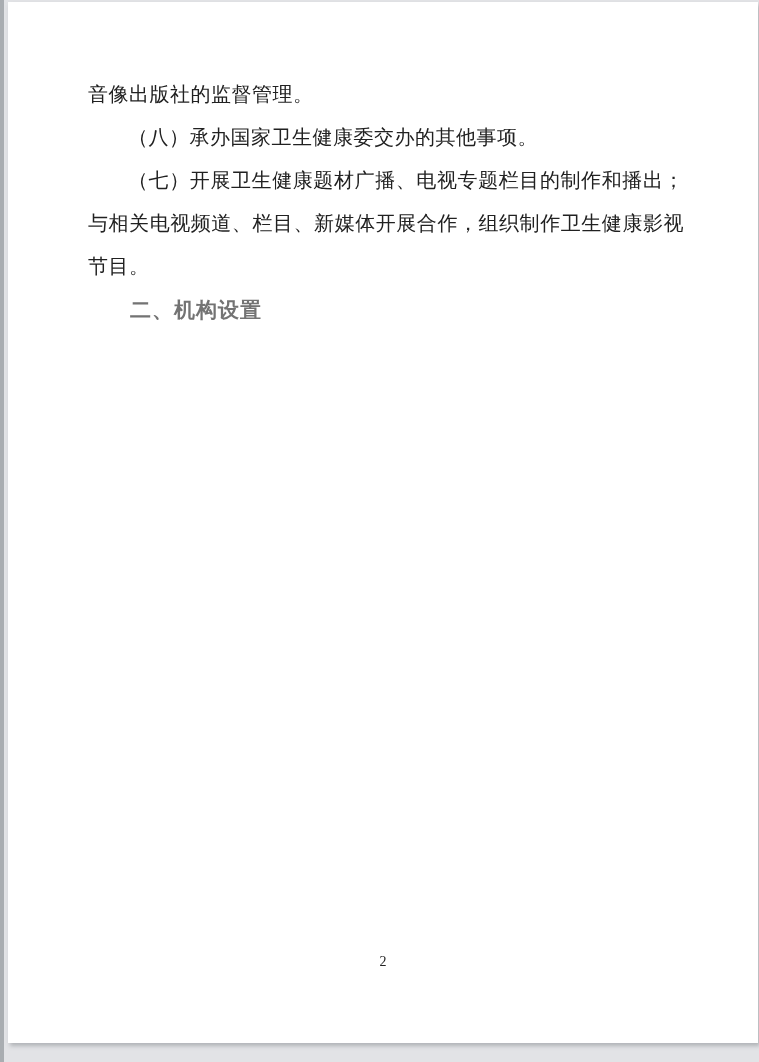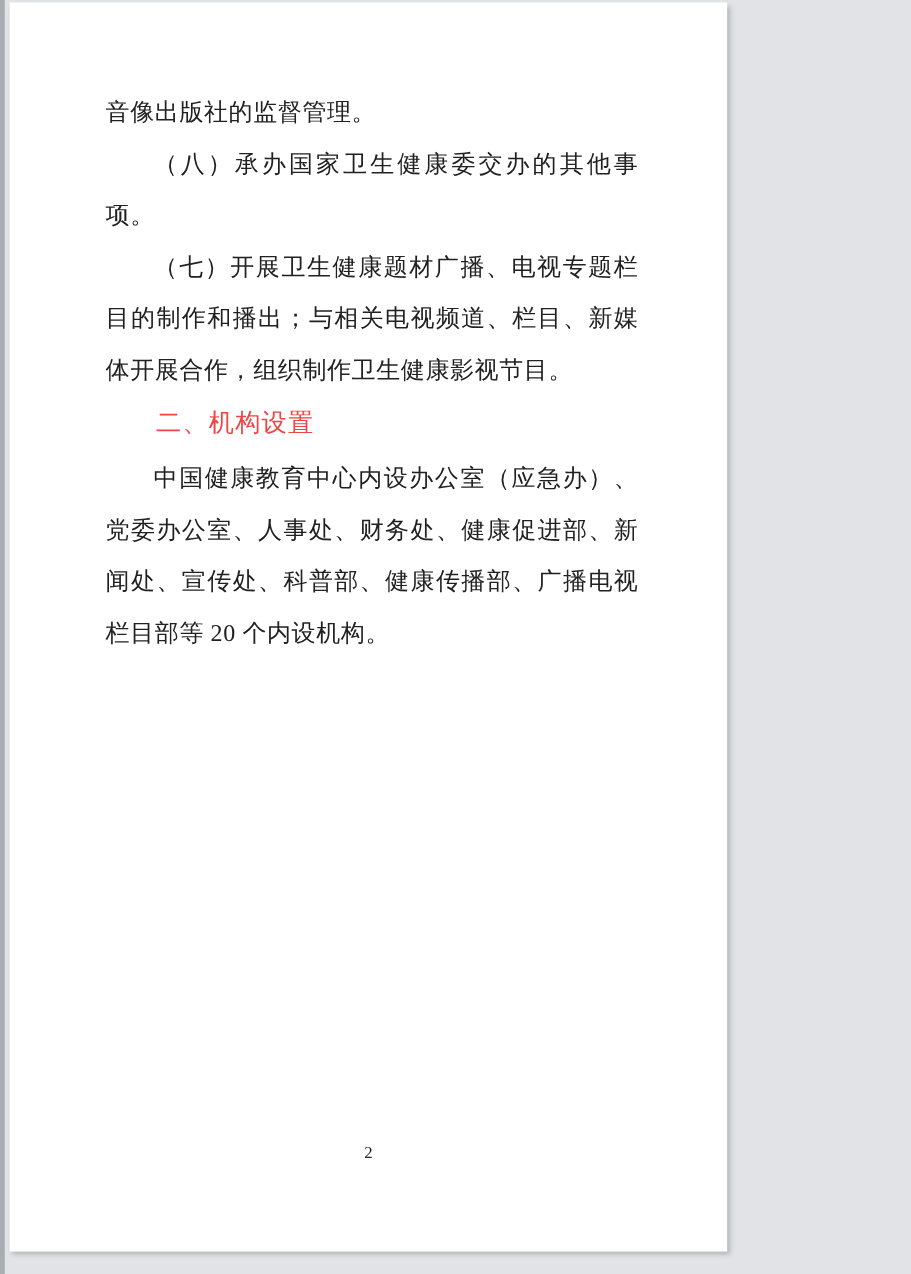--- a/index.html
+++ b/index.html
@@ -22,21 +22,21 @@
   .screen-edge-left {
     position: absolute;
     left: 0; top: 0;
     width: 4px; height: 100%;
     background: #a9adb1;
   }
   .page {
     position: absolute;
     left: 8px;
     top: 2px;
-    width: 598px;
+    width: 750px;
     height: 1041px;
     background: #ffffff;
     box-shadow: 2px 3px 4px rgba(90, 95, 100, 0.35);
   }
   .content {
     position: absolute;
     left: 80px;
     right: 74px;
     top: 71px;
     color: #212121;
@@ -47,25 +47,25 @@
   }
   .para {
     margin: 0;
     text-indent: 2em;
   }
   .para.no-indent { text-indent: 0; }
   .para.gap-top { margin-top: 20px; }
   .section-heading {
     margin: 0;
     font-family: "Liberation Sans", "DejaVu Sans", sans-serif;
-    font-weight: normal;
+    font-weight: bold;
     font-size: 21px;
     line-height: 43px;
     text-indent: 2em;
-    color: #ef4444;
+    color: #737373;
     letter-spacing: 1px;
     text-align: left;
   }
   .para.after-heading { margin-top: 4px; }
   .page-number {
     position: absolute;
     left: 0;
     top: 950px;
     width: 100%;
     text-align: center;
@@ -85,19 +85,18 @@
 
       <p class="para no-indent">音像出版社的监督管理。</p>
 
 
       <p class="para">（八）承办国家卫生健康委交办的其他事项。</p>
 
       <p class="para">（七）开展卫生健康题材广播、电视专题栏目的制作和播出；与相关电视频道、栏目、新媒体开展合作，组织制作卫生健康影视节目。</p>
 
       <h2 class="section-heading">二、机构设置</h2>
 
-      <p class="para after-heading">中国健康教育中心内设办公室（应急办）、党委办公室、人事处、财务处、健康促进部、新闻处、宣传处、科普部、健康传播部、广播电视栏目部等 20 个内设机构。</p>
 
     </div>
 
     <div class="page-number">2</div>
   </div>
 </div>
 
 </body></html>

